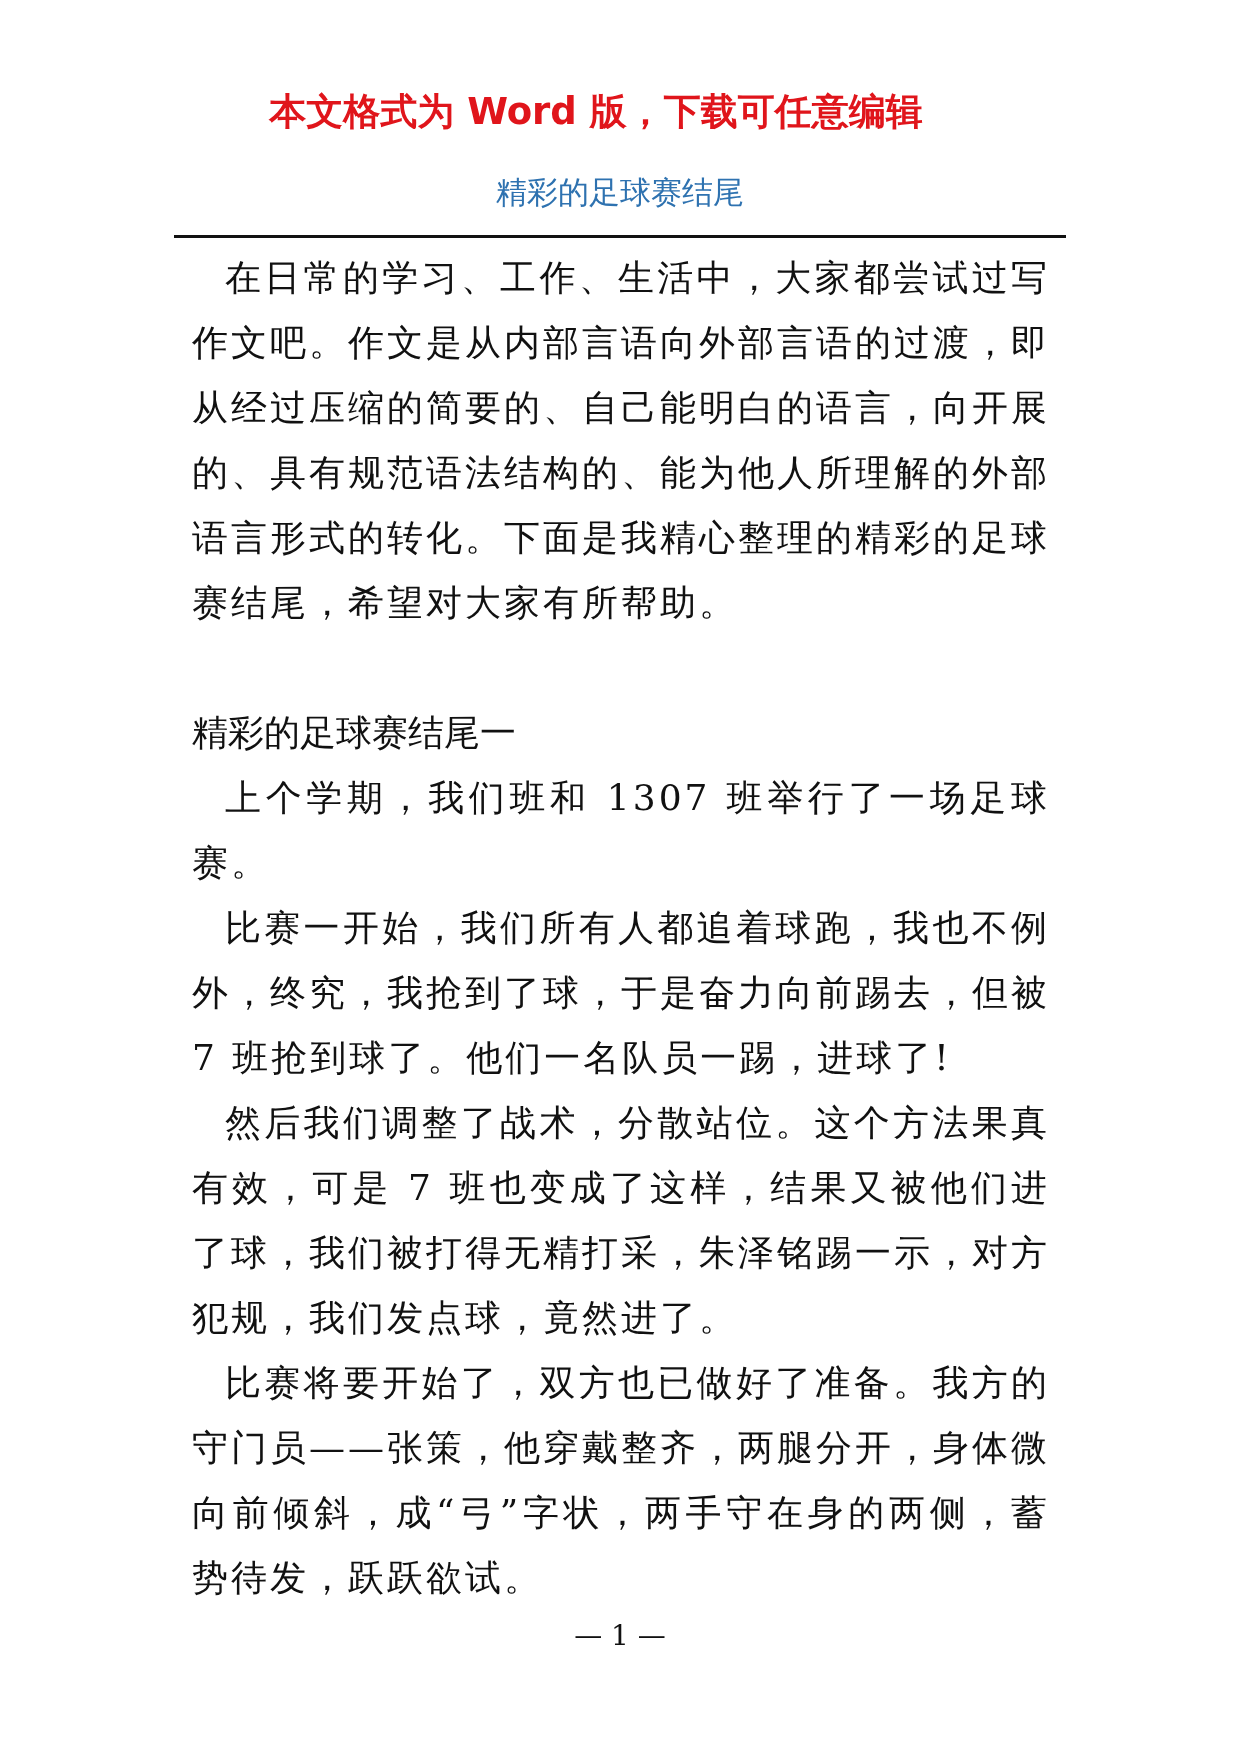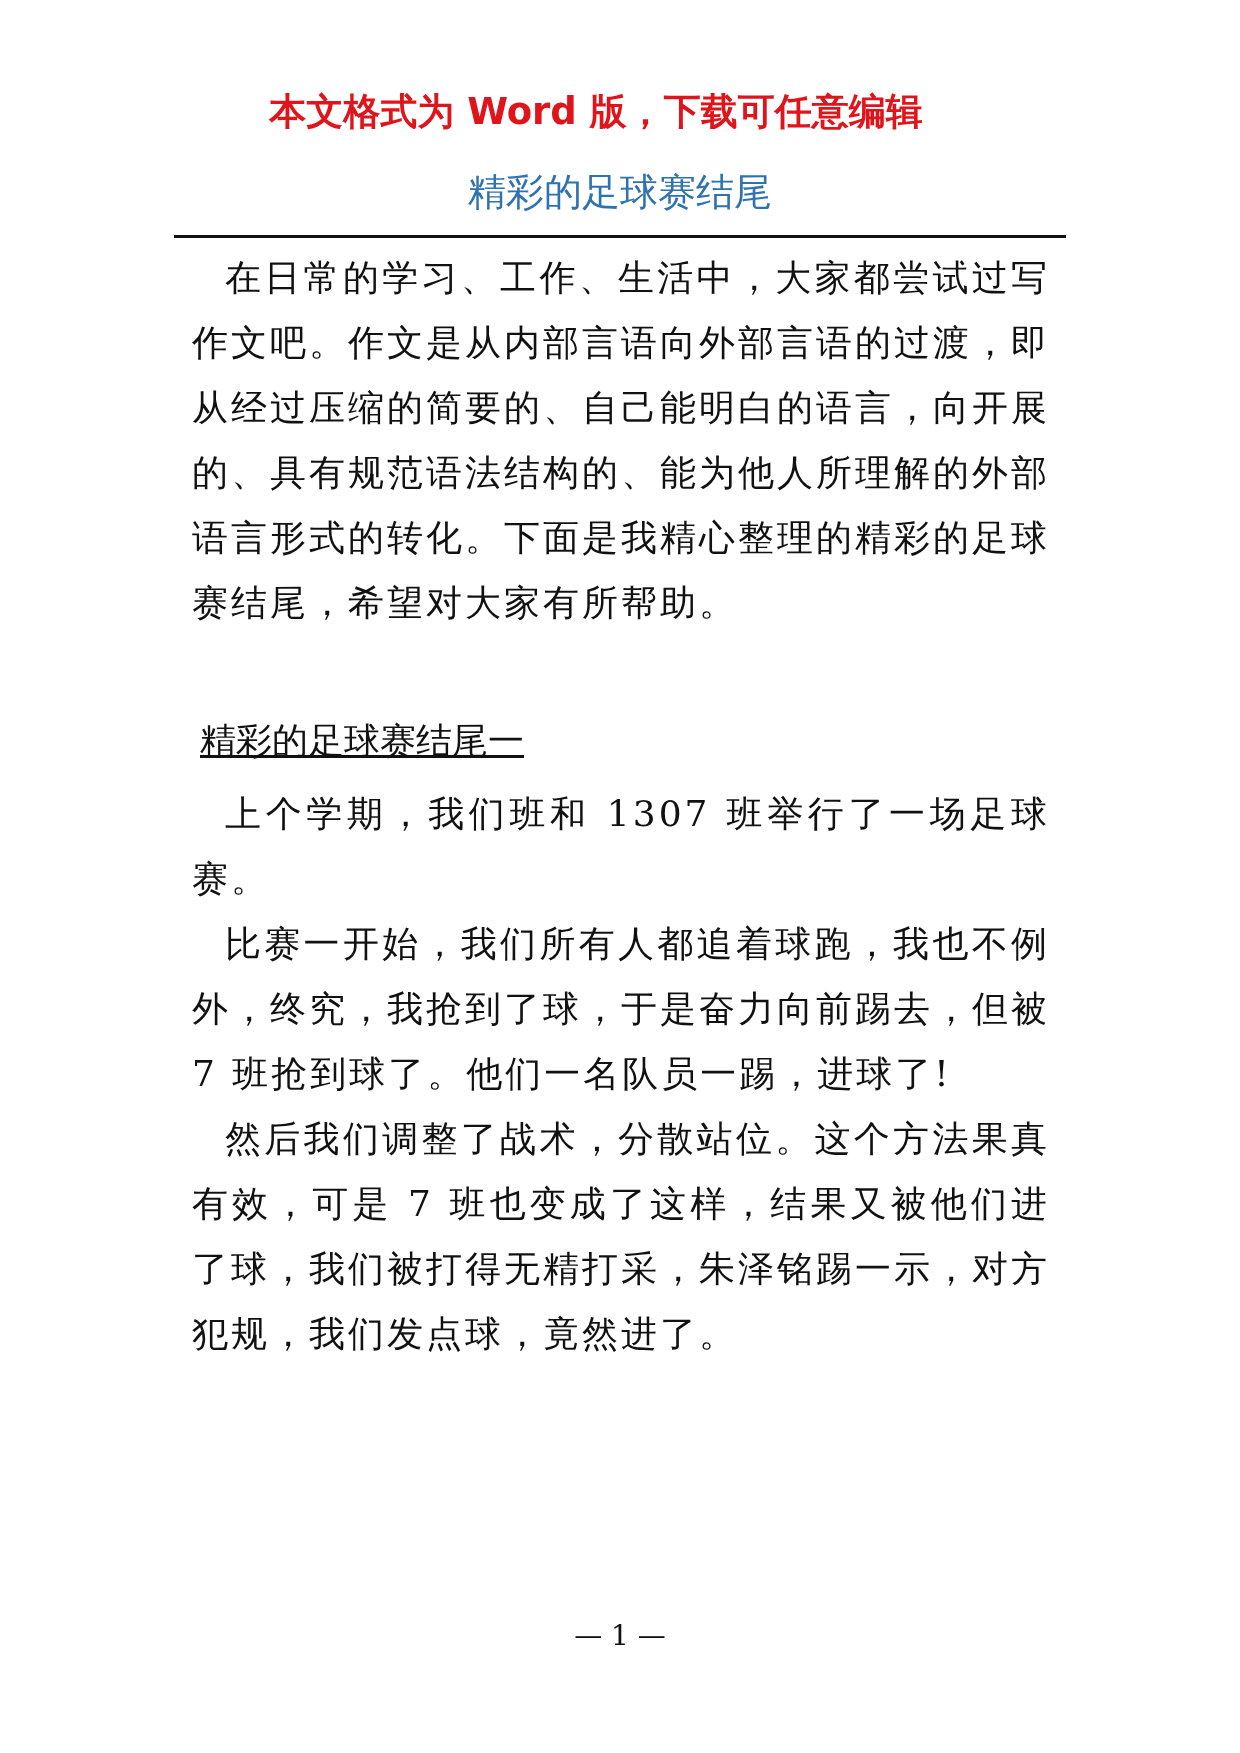--- a/index.html
+++ b/index.html
@@ -34,21 +34,21 @@
     color: #e0151b;
     letter-spacing: 0px;
   }
   .doc-title {
     position: absolute;
     left: 0;
     width: 1240px;
     top: 163px;
     text-align: center;
     font-family: "DejaVu Sans", "Liberation Sans", sans-serif;
-    font-size: 38px;
+    font-size: 31px;
     line-height: 58px;
     color: #2e72b0;
   }
   .rule {
     position: absolute;
     left: 174px;
     width: 892px;
     top: 235px;
     height: 3px;
     background: #111111;
@@ -62,23 +62,22 @@
     line-height: 65px;
   }
   .para {
     margin: 0;
     text-align: justify;
     text-align-last: left;
     letter-spacing: 3px;
   }
   .indent { text-indent: 33px; }
   .heading {
-    margin: 8px;
+    margin: 0;
     letter-spacing: 0px;
-    text-decoration: underline;
   }
   .spacer { height: 65px; }
   .heading-two { padding-left: 16px; }
   .page-number {
     position: absolute;
     left: 0;
     width: 1240px;
     top: 1618px;
     text-align: center;
     font-size: 28px;
@@ -101,18 +100,19 @@
 
     <p class="para indent">在日常的学习、工作、生活中，大家都尝试过写作文吧。作文是从内部言语向外部言语的过渡，即从经过压缩的简要的、自己能明白的语言，向开展的、具有规范语法结构的、能为他人所理解的外部语言形式的转化。下面是我精心整理的精彩的足球赛结尾，希望对大家有所帮助。</p>
 
     <div class="spacer"></div>
 
     <p class="heading">精彩的足球赛结尾一</p>
     <p class="para indent">上个学期，我们班和 1307 班举行了一场足球赛。</p>
     <p class="para indent">比赛一开始，我们所有人都追着球跑，我也不例外，终究，我抢到了球，于是奋力向前踢去，但被 7 班抢到球了。他们一名队员一踢，进球了!</p>
     <p class="para indent">然后我们调整了战术，分散站位。这个方法果真有效，可是 7 班也变成了这样，结果又被他们进了球，我们被打得无精打采，朱泽铭踢一示，对方犯规，我们发点球，竟然进了。</p>
 
+    <p class="para indent">比赛将要开始了，双方也已做好了准备。我方的守门员——张策，他穿戴整齐，两腿分开，身体微向前倾斜，成“弓”字状，两手守在身的两侧，蓄势待发，跃跃欲试。</p>
 
   </div>
 
   <div class="page-number">— 1 —</div>
 
 </div>
 
 </body></html>

